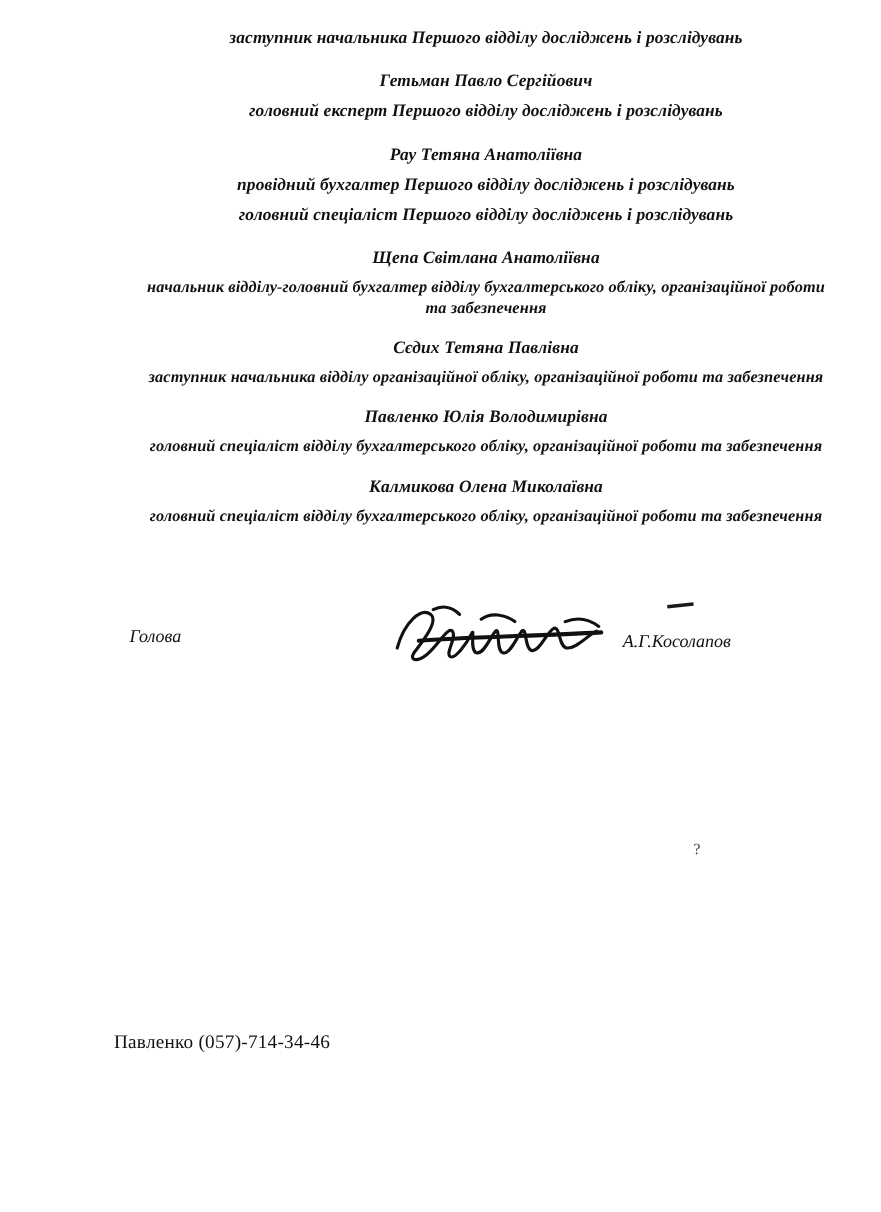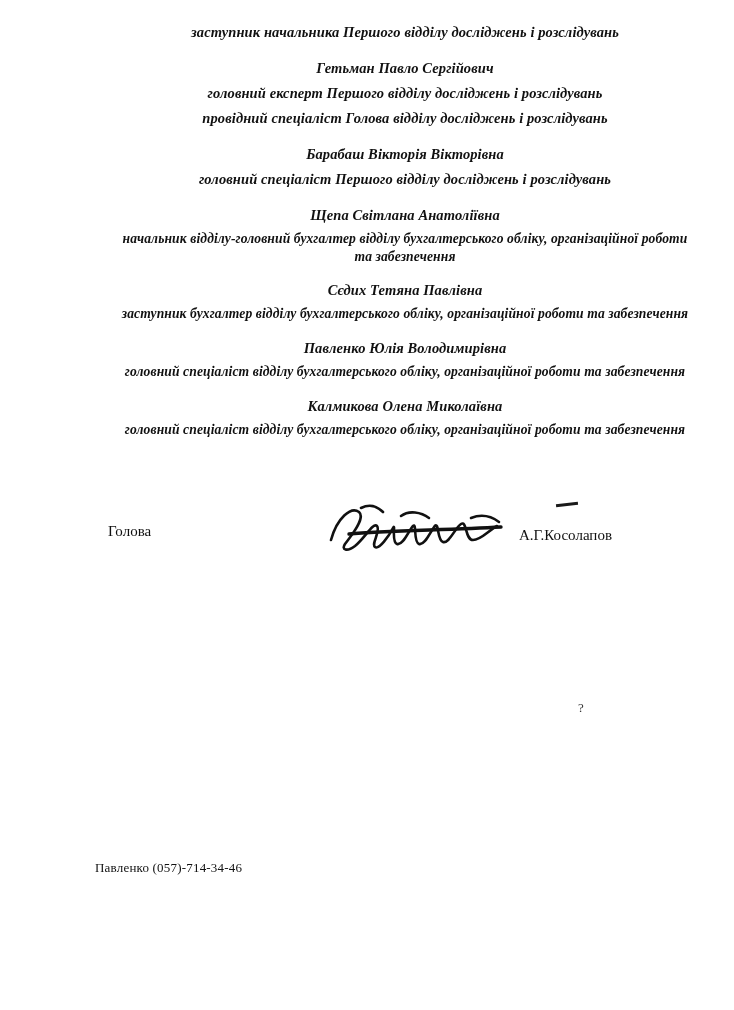--- a/index.html
+++ b/index.html
@@ -49,20 +49,21 @@
     line-height: 1.3;
   }
 
   
   .sign-row {
     position: absolute;
     left: 0;
     top: 505px;
     width: 596px;
     height: 60px;
+    font-style: italic;
   }
   .sign-label {
     position: absolute;
     left: 108px;
     top: 18px;
     font-size: 15px;
     font-family: "Liberation Serif", serif;
   }
   .sign-name {
     position: absolute;
@@ -96,42 +97,42 @@
     font-size: 13px;
     color: #333;
     font-family: "Liberation Serif", serif;
   }
 
   
   .footer-contact {
     position: absolute;
     left: 95px;
     top: 860px;
-    font-size: 13px;
+    font-size: 16px;
     font-family: "Liberation Serif", serif;
     color: #111;
     letter-spacing: 0.2px;
   }
 </style>
 </head>
 <body>
 
 <div class="page">
 
   <div class="roster">
     <p class="line center">заступник начальника Першого  відділу досліджень і розслідувань</p>
     <p class="line name">Гетьман Павло Сергійович</p>
     <p class="line center">головний експерт Першого  відділу досліджень і розслідувань</p>
-    <p class="line center">провідний спеціаліст Голова  відділу досліджень і розслідувань</p>
-    <p class="line name">Барабаш Вікторія Вікторівна</p>
+    <p class="line name">Рау Тетяна Анатоліївна</p>
+    <p class="line center">провідний бухгалтер Першого  відділу досліджень і розслідувань</p>
     <p class="line center">головний спеціаліст Першого  відділу досліджень і розслідувань</p>
     <p class="line name">Щепа Світлана Анатоліївна</p>
     <p class="line center small tight">начальник відділу-головний бухгалтер відділу бухгалтерського обліку, організаційної роботи та забезпечення</p>
     <p class="line name">Сєдих Тетяна Павлівна</p>
-    <p class="line center small tight">заступник бухгалтер відділу бухгалтерського обліку, організаційної роботи та забезпечення</p>
+    <p class="line center small tight">заступник начальника відділу організаційної обліку, організаційної роботи та забезпечення</p>
     <p class="line name">Павленко Юлія Володимирівна</p>
     <p class="line center small tight">головний спеціаліст відділу бухгалтерського обліку, організаційної роботи та забезпечення</p>
     <p class="line name">Калмикова Олена Миколаївна</p>
     <p class="line center small tight">головний спеціаліст відділу бухгалтерського обліку, організаційної роботи та забезпечення</p>
   </div>
 
   <div class="sign-row">
     <span class="sign-label">Голова</span>
 
     <span class="signature">

